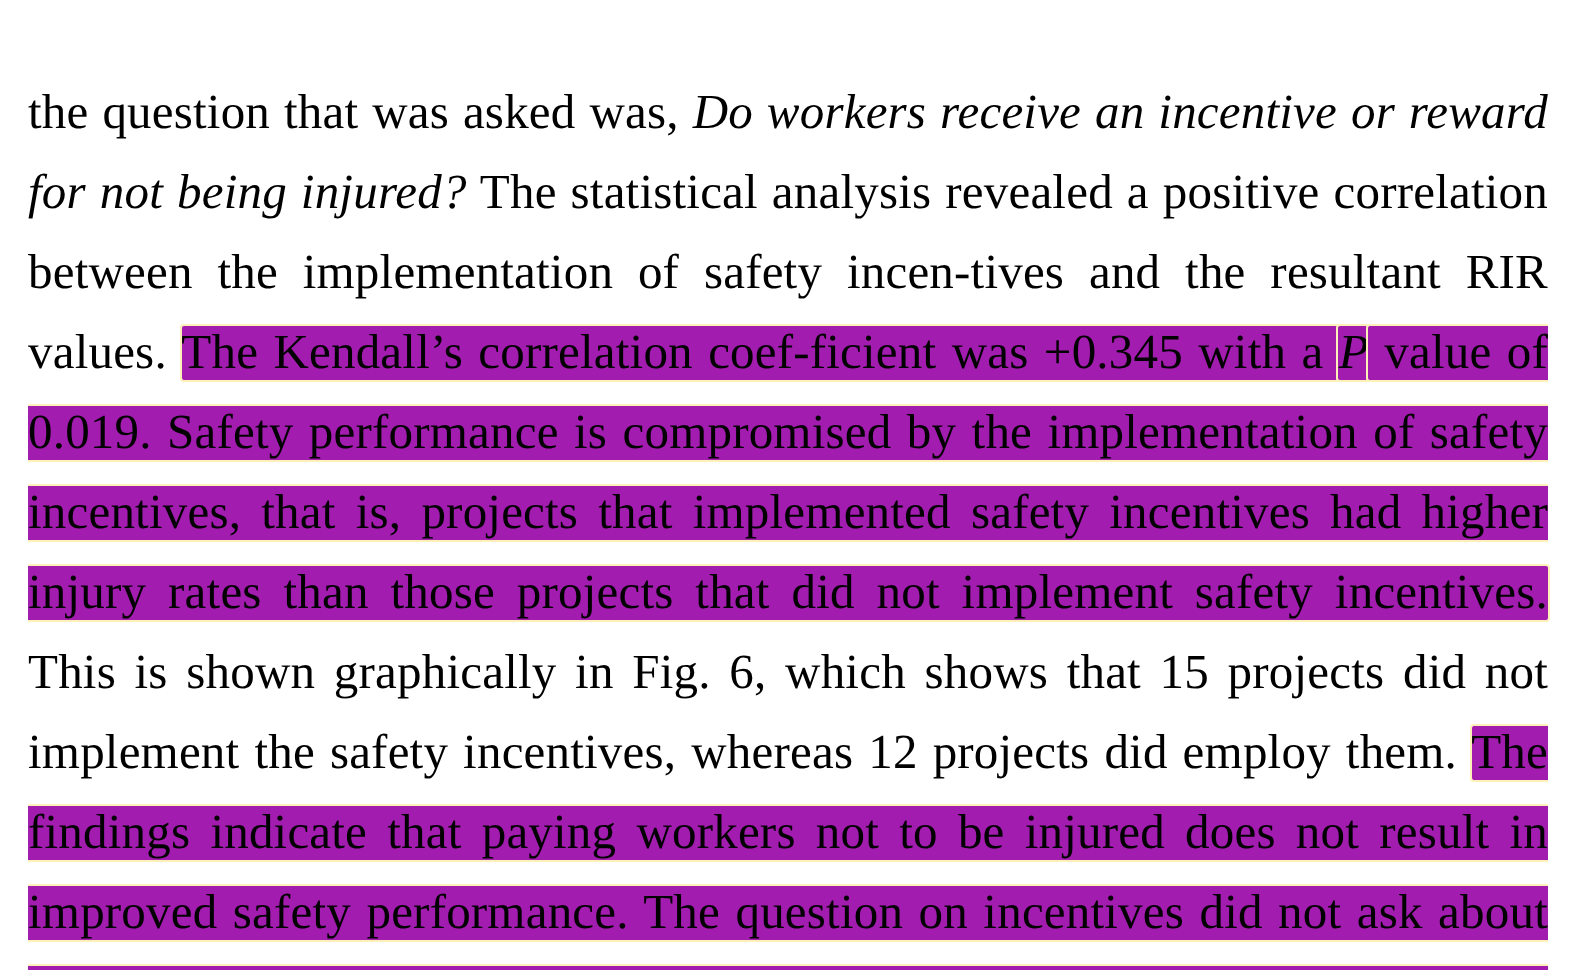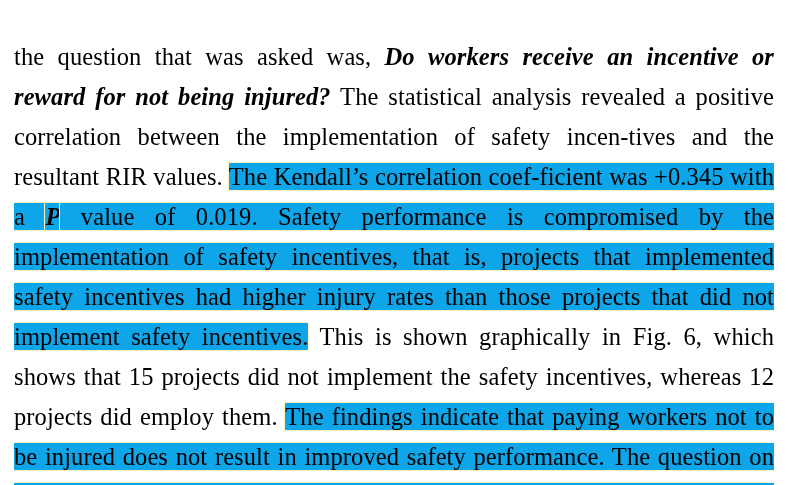--- a/index.html
+++ b/index.html
@@ -26,27 +26,26 @@
     line-height: 40px;
     text-align: justify;
     text-justify: inter-word;
     letter-spacing: 0.1px;
     word-spacing: 0.2px;
   }
   .para > span {
     
   }
   .hl {
-    background-color: #0ea5e9;
+    background-color: #a21caf;
     box-shadow: 0 0 0 1px #fdf0b8;
     border-radius: 1px;
   }
   .it {
     font-style: italic;
-    font-weight: bold;
   }
   
 </style>
 </head>
 <body>
 
 <div class="page">
   <p class="para"><span>the question that was asked was, </span><span class="it">Do workers receive an incentive</span> <span class="it">or reward for not being injured?</span><span> The statistical analysis revealed a positive correlation between the implementation of safety incen-tives and the resultant RIR values. </span><span class="hl">The Kendall’s correlation coef-ficient was +0.345 with a </span><span class="hl it">P</span><span class="hl"> value of 0.019. Safety performance is compromised by the implementation of safety incentives, that is, projects that implemented safety incentives had higher injury rates than those projects that did not implement safety incentives.</span><span> This is shown graphically in Fig. 6, which shows that 15 projects did not implement the safety incentives, whereas 12 projects did employ them. </span><span class="hl">The findings indicate that paying workers not to be injured does not result in improved safety performance. The question on incentives did not ask about rewarding workers who worked safely, as this is an entirely different practice.</span></p>
 </div>
 

